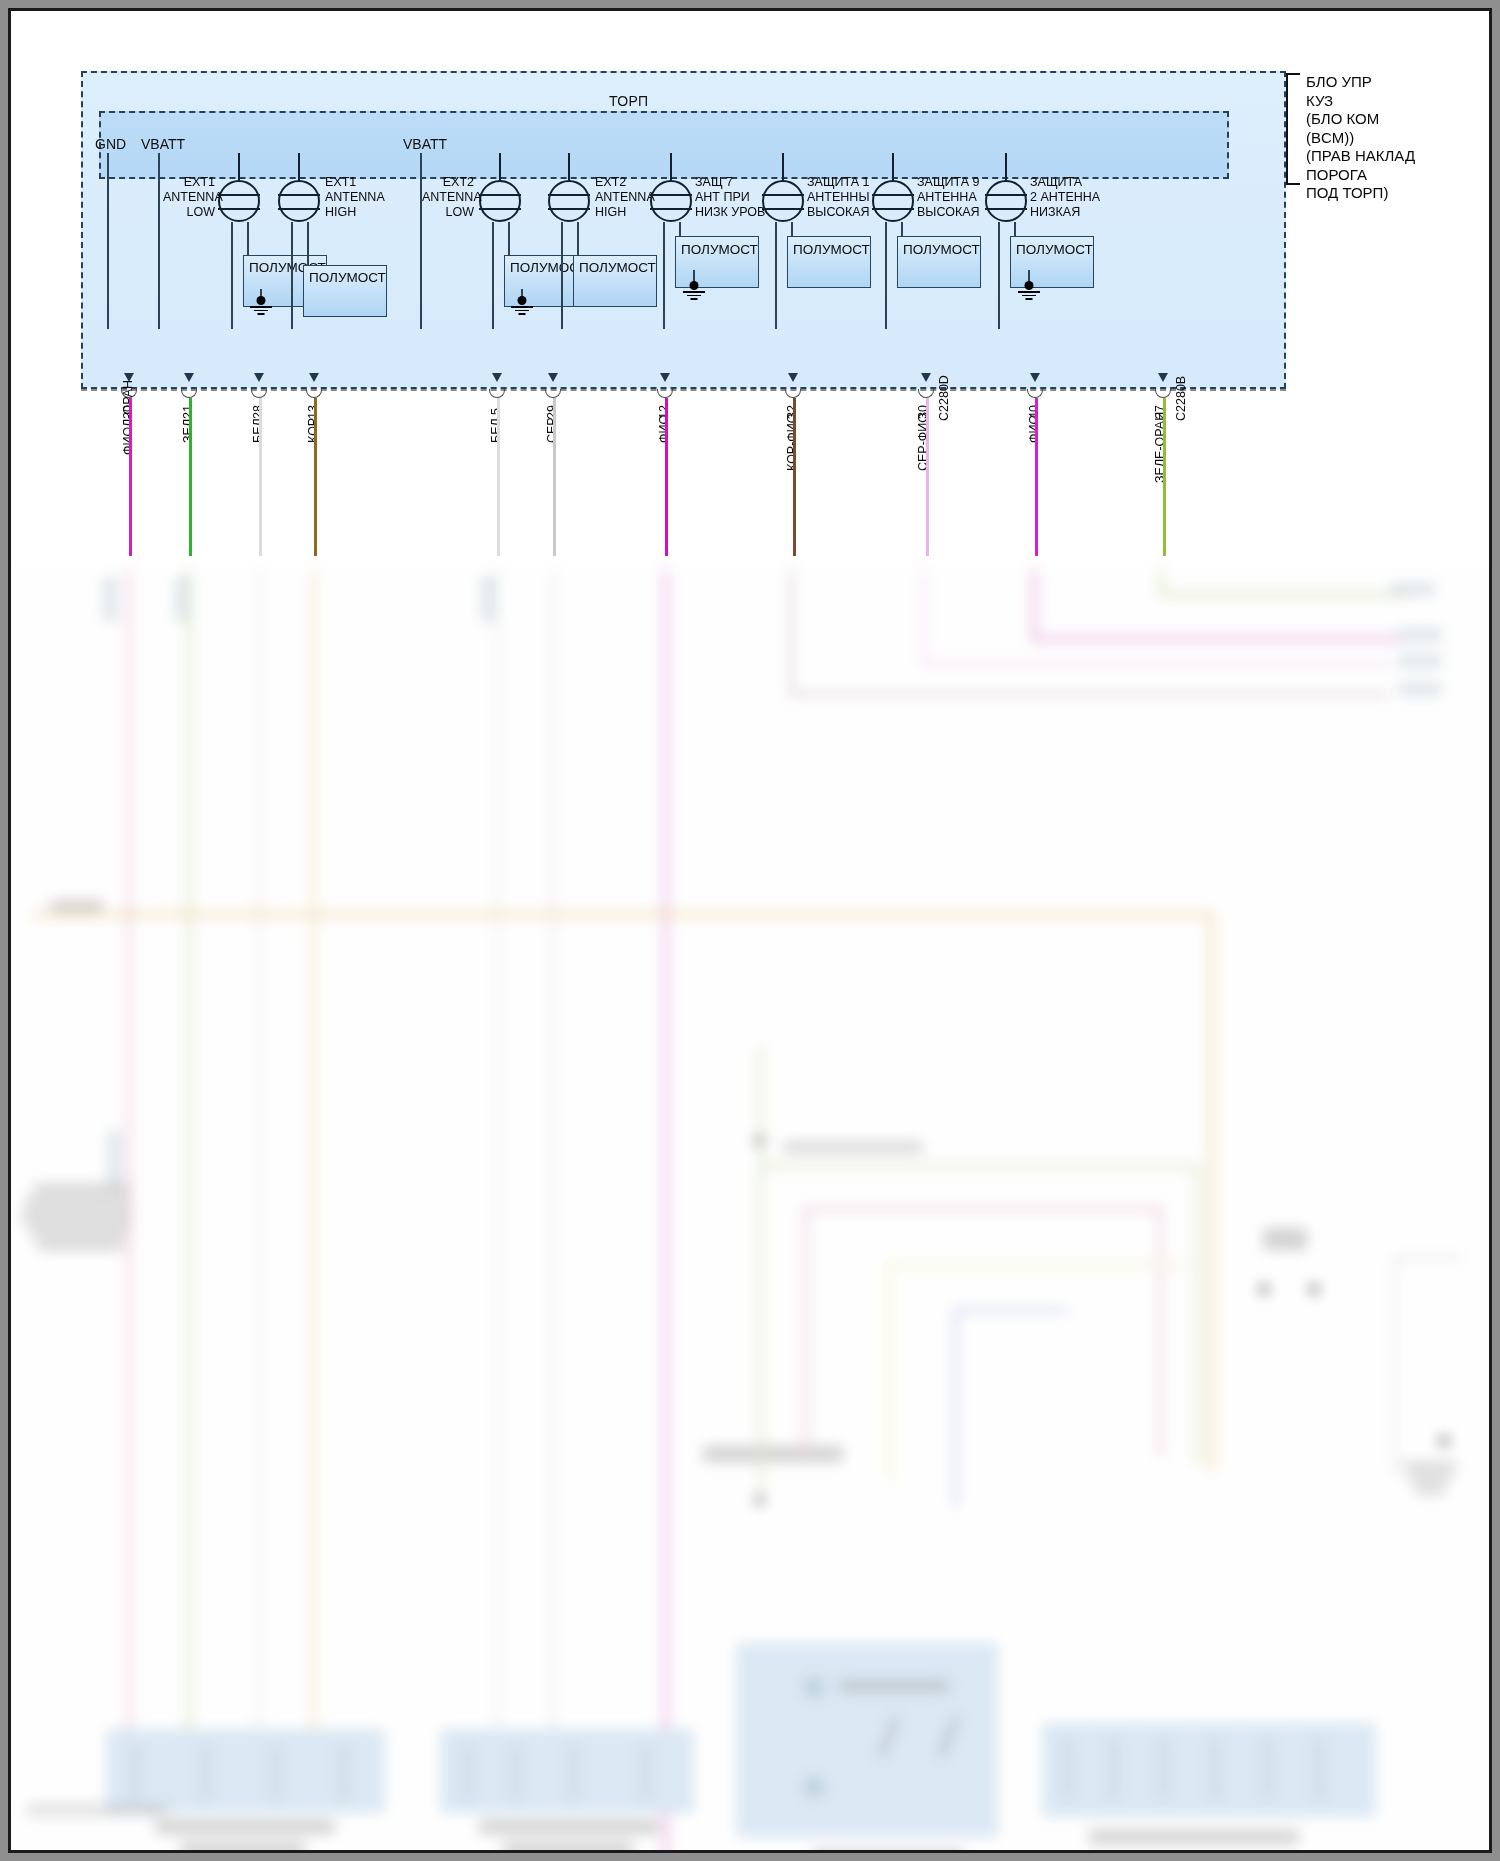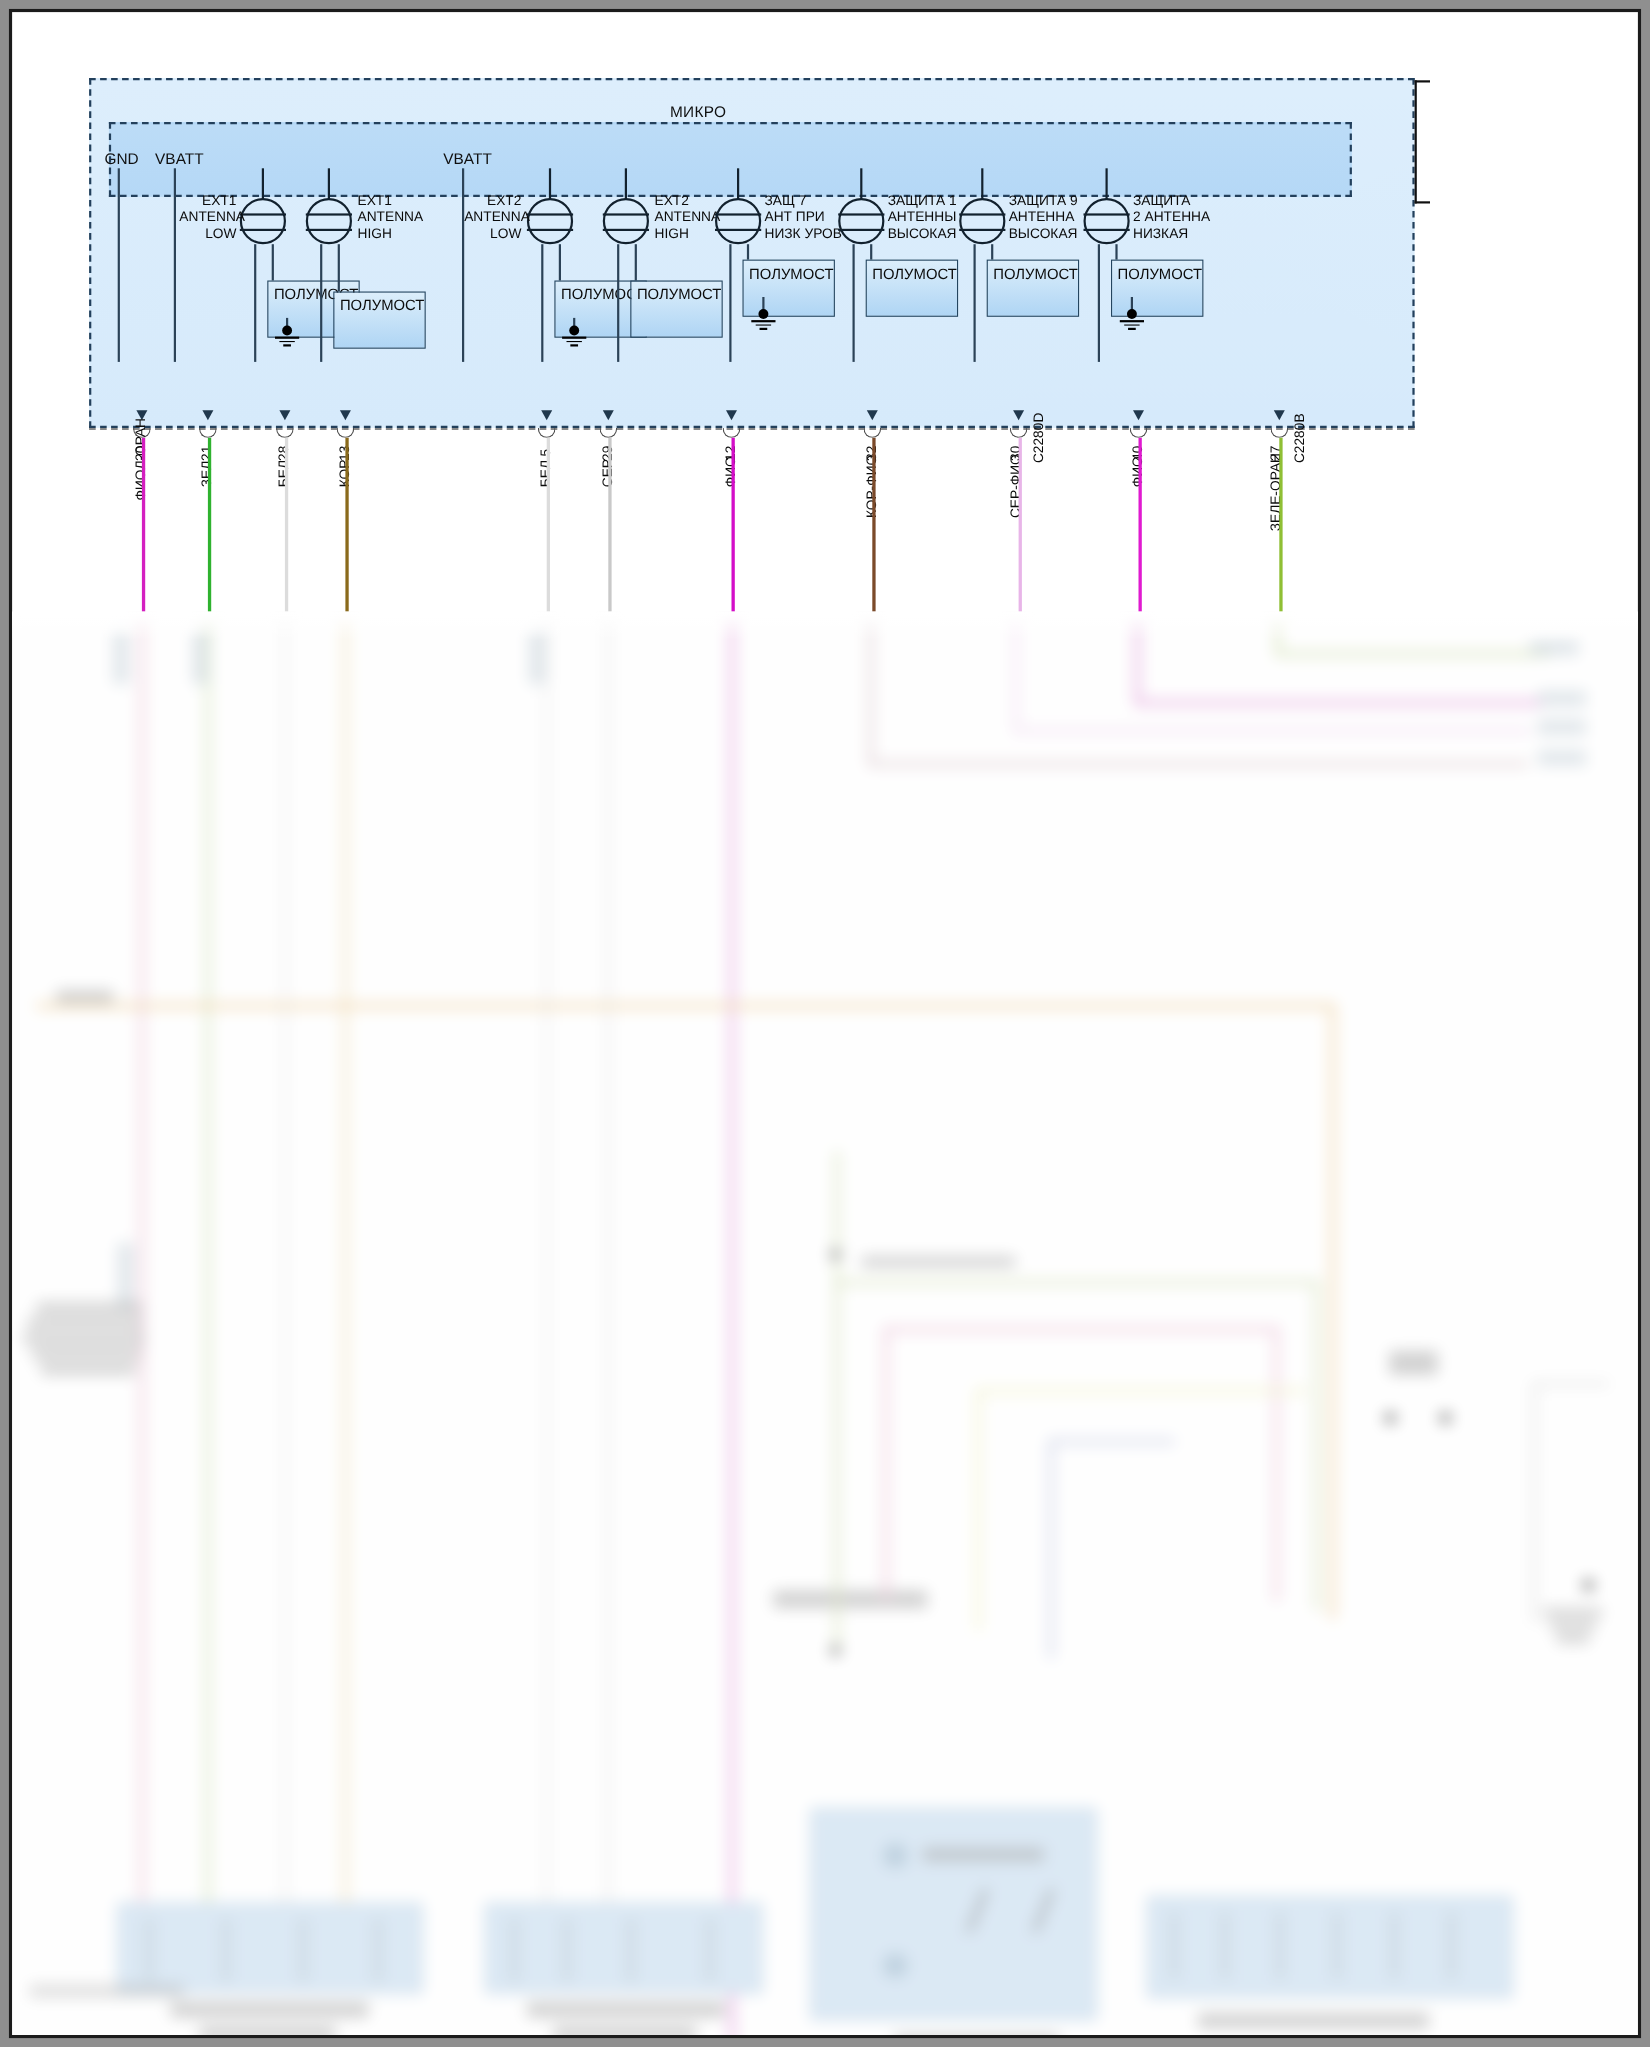--- a/index.html
+++ b/index.html
@@ -74,21 +74,21 @@
 </style>
 </head>
 <body>
 
 <div id="page">
   <div id="sheet">
     <div id="canvas">
 
       <div class="ecu-outer"></div>
       <div class="ecu-inner"></div>
-      <div class="micro-label">МИКРО</div>
+      <div class="micro-label">ТОРП</div>
 
       <div class="rail-label" style="left:92px;top:133px">GND</div>
       <div class="rail-label" style="left:138px;top:133px">VBATT</div>
       <div class="rail-label" style="left:400px;top:133px">VBATT</div>
 
       <div class="vline" style="left:104px;top:150px;height:176px"></div>
       <div class="vline" style="left:155px;top:150px;height:176px"></div>
       <div class="vline" style="left:417px;top:150px;height:176px"></div>
 
       <div class="symstem" style="left:235px;top:150px;height:28px"></div>
@@ -193,20 +193,27 @@
       <div class="bridge-txt" style="left:1013px;top:239px">ПОЛУМОСТ</div>
       <div class="vline" style="left:1025px;top:267px;height:13px"></div>
       <div class="gnd" style="left:1011px;top:278px">
           <i class="dot"></i>
           <i class="b1"></i>
           <i class="b2"></i>
           <i class="b3"></i>
         </div>
 
       <div class="rbracket"></div>
+      <div class="rcaption" style="white-space: pre;">БЛО УПР
+КУЗ
+(БЛО КОМ
+(BCM))
+(ПРАВ НАКЛАД
+ПОРОГА
+ПОД ТОРП)</div>
 
       <div class="dashrule"></div>
 
       <div class="arrow" style="left:121px;top:370px"></div>
       <div class="cup" style="left:118px;top:386px"></div>
       <div class="pinnum" style="left:118px;top:416px">20</div>
       <div class="wirelbl" style="left:118px;top:452px">ФИОЛ-ОРАН</div>
       <div class="wire" style="left:126px;top:395px;height:158px;background:#d41fc0"></div>
 
       <div class="arrow" style="left:181px;top:370px"></div>

